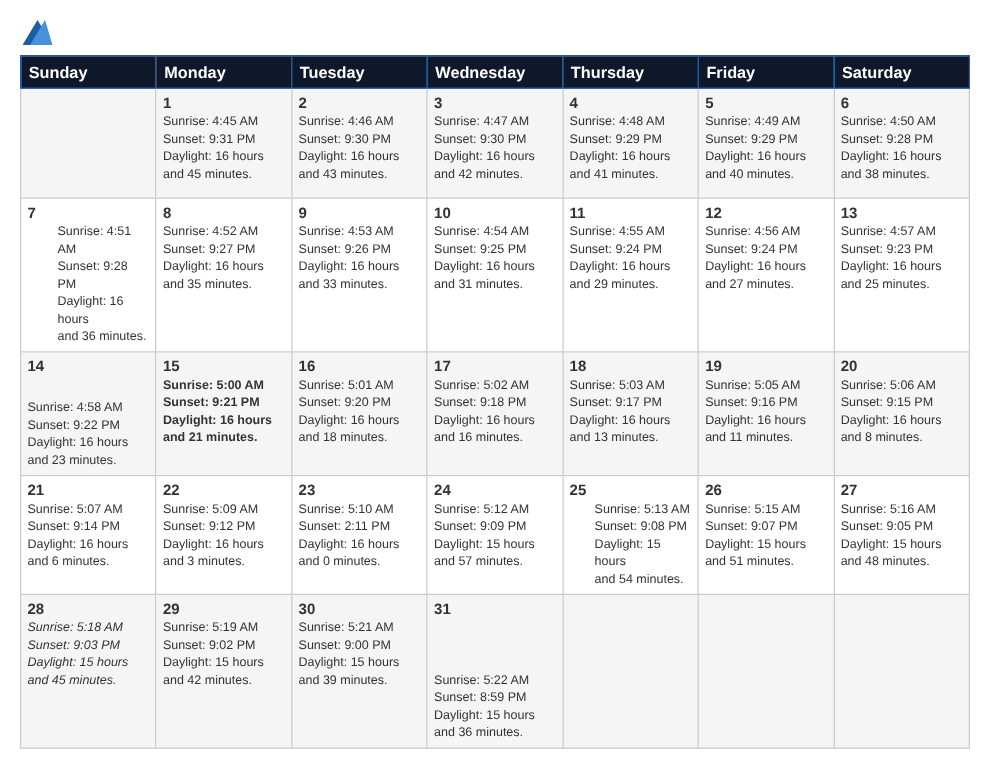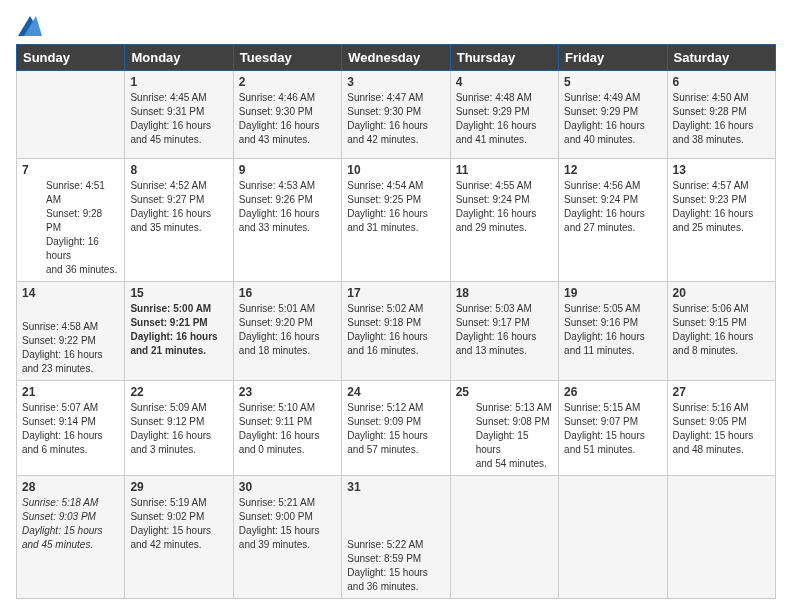--- a/index.html
+++ b/index.html
@@ -49,21 +49,21 @@
       font-size: 15px;
       color: #333;
       font-style: italic;
     }
     table {
       width: 100%;
       border-collapse: collapse;
       table-layout: fixed;
     }
     thead tr th {
-      background: #404040;
+      background: #0f172a;
       color: #fff;
       text-align: left;
       padding: 5px 6px;
       font-size: 13px;
       font-weight: bold;
       border: 1px solid #1a5ea8;
     }
     tbody tr td {
       border: 1px solid #ccc;
       vertical-align: top;
@@ -287,21 +287,21 @@
           <td>
             <span class="day-num">22</span>
             <div class="day-info" style="white-space: pre-line;">Sunrise: 5:09 AM
 Sunset: 9:12 PM
 Daylight: 16 hours
 and 3 minutes.</div>
           </td>
           <td>
             <span class="day-num">23</span>
             <div class="day-info" style="white-space: pre-line;">Sunrise: 5:10 AM
-Sunset: 9:11 PM
+Sunset: 2:11 PM
 Daylight: 16 hours
 and 0 minutes.</div>
           </td>
           <td>
             <span class="day-num">24</span>
             <div class="day-info" style="white-space: pre-line;">Sunrise: 5:12 AM
 Sunset: 9:09 PM
 Daylight: 15 hours
 and 57 minutes.</div>
           </td>

